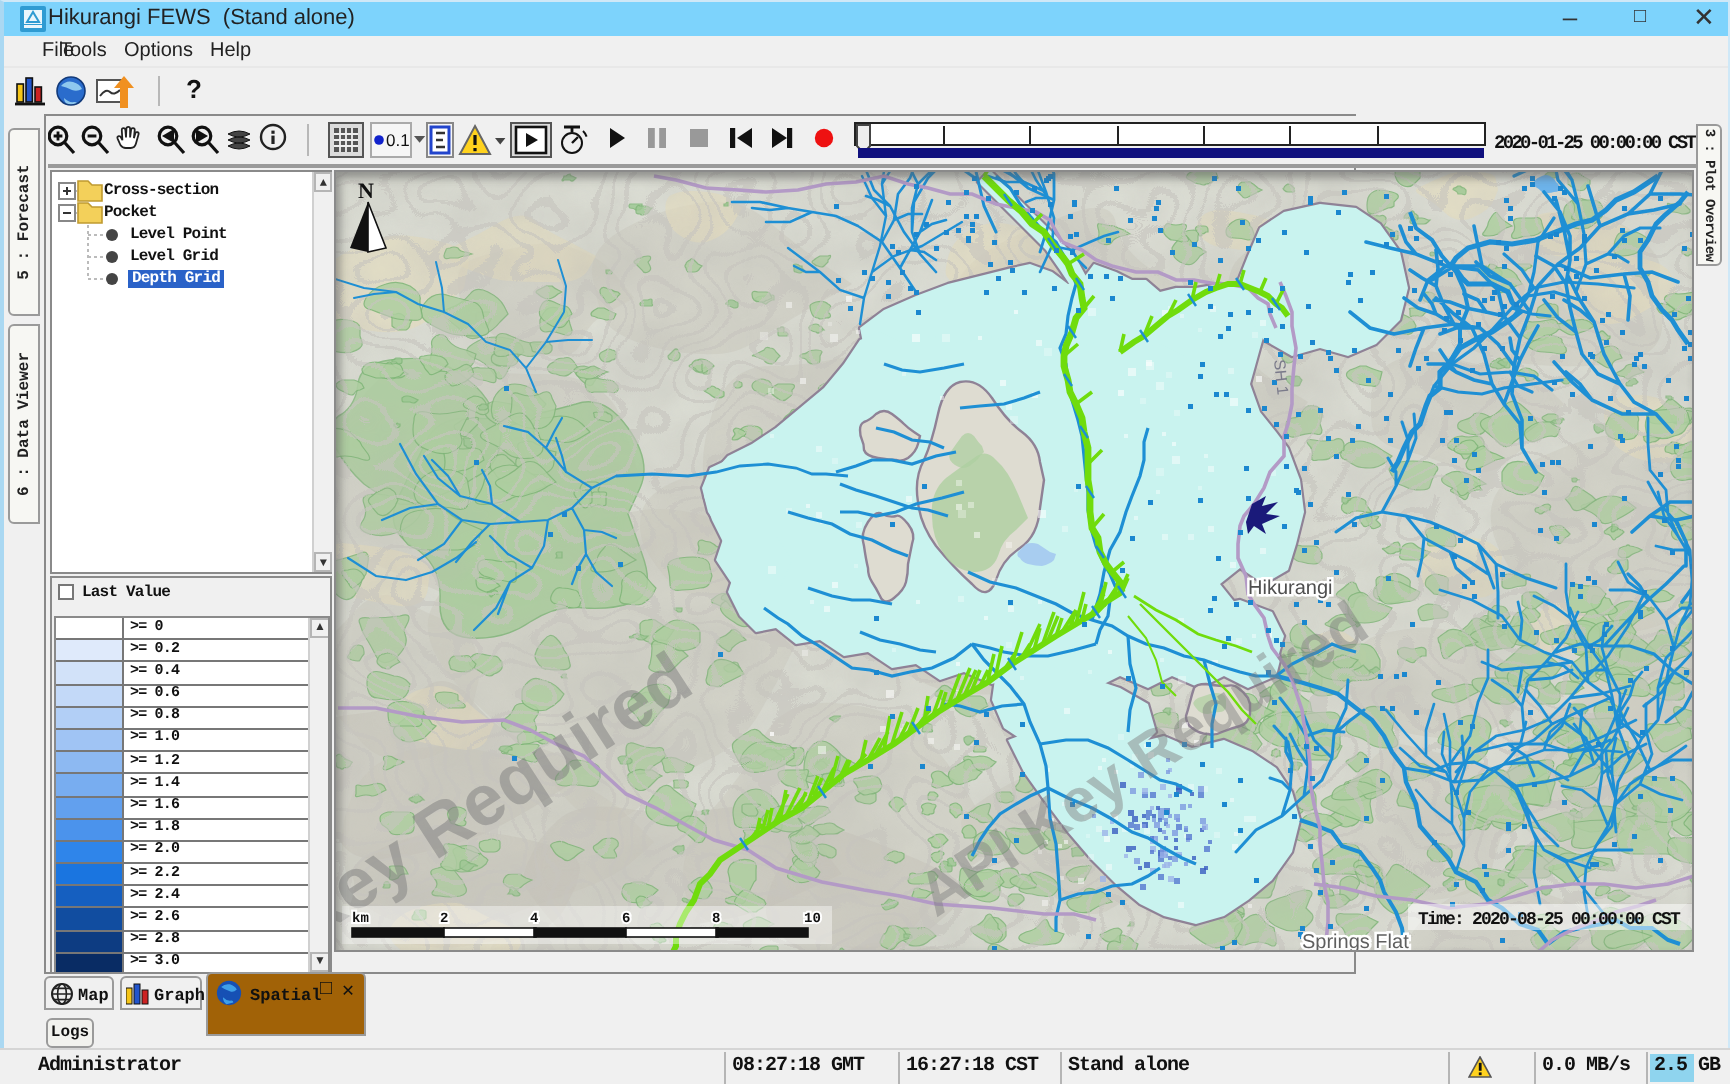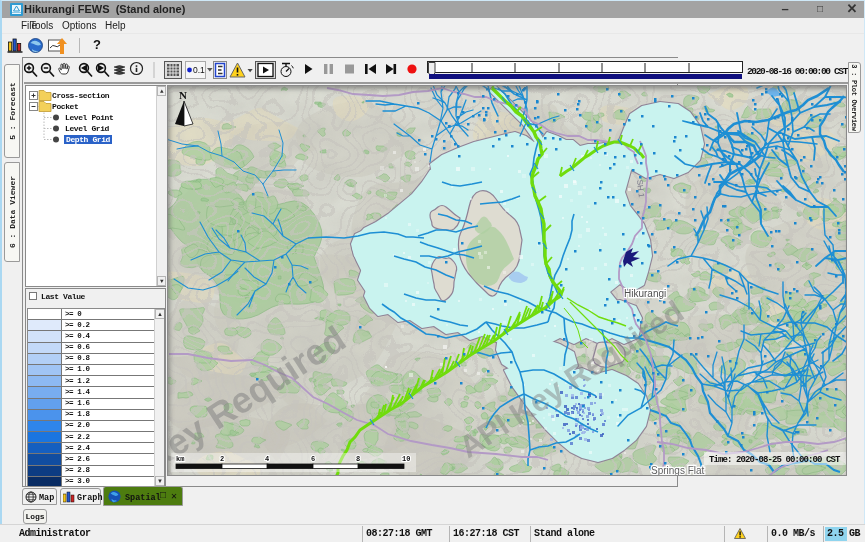--- a/index.html
+++ b/index.html
@@ -1,19 +1,19 @@
 <!DOCTYPE html>
 <html><head><meta charset="utf-8"><style>
 * { margin:0; padding:0; box-sizing:border-box; }
 html,body { width:865px; height:542px; overflow:hidden; }
 body { position:relative; font-family:"Liberation Sans",sans-serif; background:#f0f0f0; }
 .abs { position:absolute; }
 .mono { font-family:"Liberation Mono",monospace; font-weight:bold; }
 
-#title { left:0; top:0; width:865px; height:18px; background:#a3a3a3; border-left:2px solid #aad8f2; border-top:1px solid #cfe8f7; border-right:1px solid #cfe8f7;font-weight:bold;}
+#title { left:0; top:0; width:865px; height:18px; background:#7dd3fc; border-left:2px solid #aad8f2; border-top:1px solid #cfe8f7; border-right:1px solid #cfe8f7;}
 #title .txt { position:absolute; left:22px; top:2px; font-size:11px; color:#222; }
 .winbtn { position:absolute; top:0; width:14px; height:17px; font-size:13px; color:#333; text-align:center; line-height:16px; }
 
 #menu { left:2px; top:18px; width:862px; height:16px; background:#f0f0f0; border-bottom:1px solid #e8e8e8; }
 #menu span { position:absolute; top:2px; font-size:10px; color:#222; }
 
 #tb1 { left:2px; top:35px; width:862px; height:22px; background:#f0f0f0; }
 
 #content { left:2px; top:57px; width:862px; height:467px; background:#f0f0f0; }
 .vtab { position:absolute; background:#f7f7f3; border:1px solid #9a9a9a; border-radius:3px 3px 0 0; font-family:"Liberation Mono",monospace; font-weight:bold; font-size:8px; color:#222; text-align:center; white-space:nowrap; overflow:hidden; }
@@ -172,21 +172,21 @@
 <div class="abs" style="left:403px;top:2px;width:320px;height:24px">
   <div class="abs" style="left:0;top:1px;width:316px;height:12px;background:#fff;border:1px solid #222"></div>
   <svg class="abs" style="left:0;top:0" width="320" height="24" viewBox="0 0 320 24">
             <g stroke="#222">
               <path d="M45,3 v9 M88,3 v9 M132,3 v9 M175,3 v9 M218,3 v9 M262,3 v9" fill="none"></path>
             </g>
             <path d="M1.5,2.5 L8,2.5 8,13 4.8,16.5 1.5,13 Z" fill="#eee" stroke="#444"></path>
           </svg>
   <div class="abs" style="left:2px;top:14px;width:313px;height:5px;background:#10107e"></div>
 </div>
-<div class="abs mono" style="left:723px;top:7.5px;font-size:9.5px;letter-spacing:-1.35px;color:#111;white-space:nowrap">2020-08-16 00:00:00 CST</div>
+<div class="abs mono" style="left:723px;top:7.5px;font-size:9.5px;letter-spacing:-1.35px;color:#111;white-space:nowrap">2020-01-25 00:00:00 CST</div>
 </div>
     <div id="tree">
 <svg class="abs" style="left:0;top:0" width="139" height="200" viewBox="0 0 139 200">
 <g stroke="#bbb" stroke-dasharray="1.5,1.5">
             <path d="M11,9.5 h2 M11,20.5 h2 M18,20.5 v33 M18,31.5 h8 M18,42.5 h8 M18,53.5 h8" fill="none"></path>
           </g>
 <rect x="3.5" y="5.5" width="8" height="8" fill="#fff" stroke="#888"></rect>
           <path d="M5.5,9.5 h4 M7.5,7.5 v4" stroke="#333"></path>
 <rect x="3.5" y="16.5" width="8" height="8" fill="#fff" stroke="#888"></rect>
           <path d="M5.5,20.5 h4" stroke="#333"></path>
@@ -1722,21 +1722,21 @@
       <span style="position:absolute;left:16px;top:4px">Map</span>
   </div>
   <div class="btab" style="left:58px;top:431px;width:41px;height:17px;">
     <svg style="position:absolute;left:2px;top:2px" width="12" height="12" viewBox="0 0 12 12">
         <rect x="0" y="3" width="3" height="8" fill="#f5c518" stroke="#111" stroke-width="0.5"></rect>
         <rect x="4" y="1" width="3" height="10" fill="#2255cc" stroke="#111" stroke-width="0.5"></rect>
         <rect x="8" y="4" width="3" height="7" fill="#cc2222" stroke="#111" stroke-width="0.5"></rect>
       </svg>
       <span style="position:absolute;left:16px;top:4px">Graph</span>
   </div>
-  <div class="btab" style="left:101px;top:429px;width:80px;height:20px;background:#4d7c0f;">
+  <div class="btab" style="left:101px;top:429px;width:80px;height:32px;background:#a16207;">
     <svg style="position:absolute;left:4px;top:3px" width="13" height="13" viewBox="0 0 15 15">
         <circle cx="7.5" cy="7.5" r="7" fill="#1650b4"></circle>
         <path d="M3,4 q2,-2 5,-1.5 q3,1 4,3 q-2,2 -4,1 q-3,-1 -5,-2.5z M4,10 q2,2 4,2 q2,-0.5 2,1 l-4,1 q-2,-1.5 -2,-4z" fill="#3fa0e8"></path>
       </svg>
       <span style="position:absolute;left:21px;top:6px">Spatial</span>
     <span style="position:absolute;left:56px;top:3px;font-size:10px;color:#111">□</span>
     <span style="position:absolute;left:67px;top:3px;font-size:10px;color:#111">✕</span>
   </div>
 </div>
 

